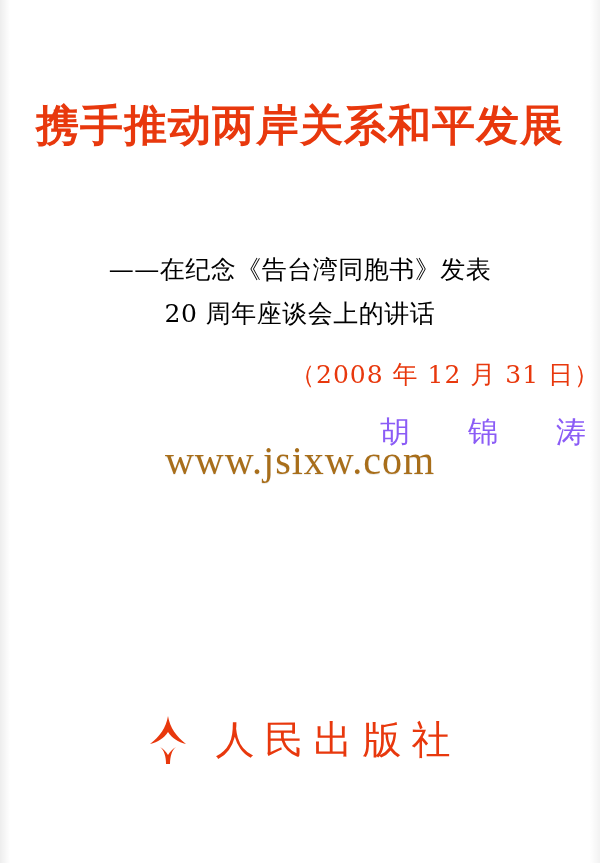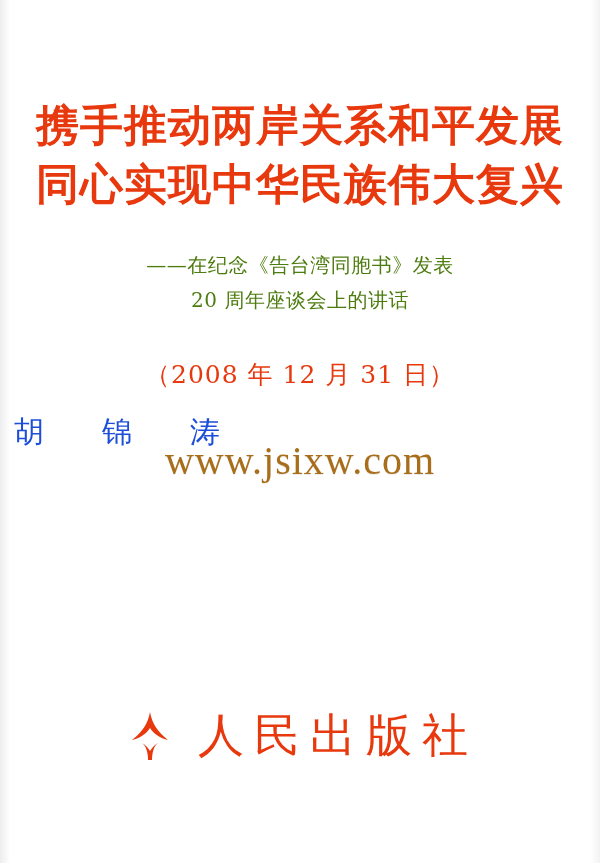--- a/index.html
+++ b/index.html
@@ -45,45 +45,45 @@
     white-space: nowrap;
   }
   .subtitle-block {
     position: absolute;
     left: 0;
     top: 248px;
     width: 600px;
     text-align: center;
   }
   .subtitle-line {
-    color: #4d7c0f;
+    color: #000000;
     font-family: "DejaVu Serif", "Liberation Serif", serif;
-    font-size: 20px;
+    font-size: 25px;
     line-height: 1.75;
     letter-spacing: 0.5px;
     white-space: nowrap;
   }
   .date-line {
     position: absolute;
     left: 0;
     top: 358px;
     width: 600px;
-    text-align: center;
+    text-align: right;
     color: #e8380d;
     font-family: "DejaVu Serif", "Liberation Serif", serif;
     font-size: 25px;
     letter-spacing: 1px;
   }
   .author-line {
     position: absolute;
     left: 0;
     top: 412px;
     width: 600px;
-    text-align: left;
-    color: #1d4ed8;
+    text-align: right;
+    color: #8b5cf6;
     font-family: "DejaVu Serif", "Liberation Serif", serif;
     font-size: 30px;
     letter-spacing: 14px;
     text-indent: 14px;
   }
   .watermark {
     position: absolute;
     left: 0;
     top: 437px;
     width: 600px;
@@ -110,21 +110,21 @@
     height: 52px;
     position: relative;
     margin-right: 6px;
   }
   .publisher-logo svg { display: block; }
   .publisher-name {
     display: inline-block;
     vertical-align: middle;
     color: #e8380d;
     font-family: Liberation Mono, monospace;
-    font-size: 46px;
+    font-size: 39px;
     letter-spacing: 10px;
     text-indent: 10px;
   }
   .edge-shade-left {
     position: absolute;
     left: 0;
     top: 0;
     width: 10px;
     height: 863px;
     background: linear-gradient(to right, rgba(0,0,0,0.07), rgba(0,0,0,0));
@@ -142,21 +142,20 @@
 <body>
 
 <div class="book-cover">
   <div class="cover-inner">
 
     <div class="edge-shade-left"></div>
     <div class="edge-shade-right"></div>
 
     <div class="title-block">
       <div class="main-title-line">携手推动两岸关系和平发展</div>
-      <div class="main-title-line">同心实现中华民族伟大复兴</div>
     </div>
 
     <div class="subtitle-block">
       <div class="subtitle-line">——在纪念《告台湾同胞书》发表</div>
       <div class="subtitle-line">20 周年座谈会上的讲话</div>
     </div>
 
     <div class="date-line">（2008 年 12 月 31 日）</div>
 
     <div class="author-line">胡　锦　涛</div>

